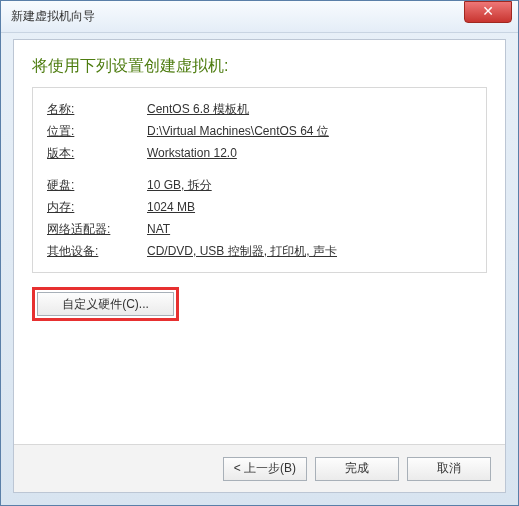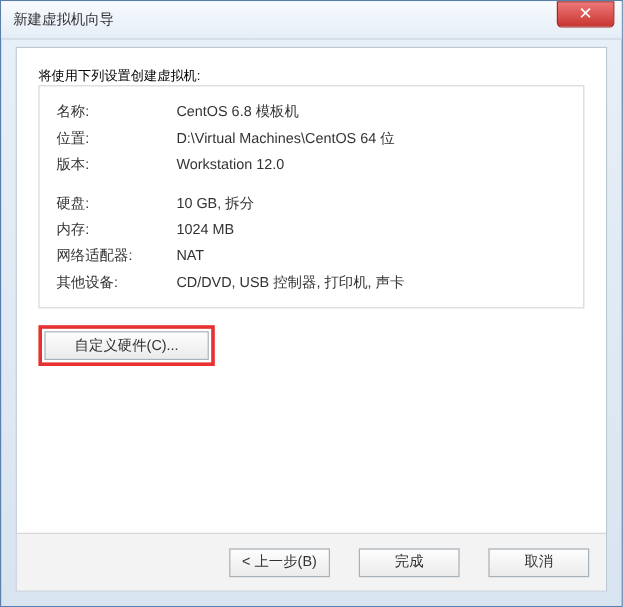--- a/index.html
+++ b/index.html
@@ -46,29 +46,29 @@
       background: #fff;
       border: 1px solid #bcc6d4;
     }
     .header {
       padding: 10px 18px 14px 18px;
       border-bottom: 1px solid #d8d8d8;
     }
     .header h1 { font-size: 13px; font-weight: bold; color: #000; }
     .header p { font-size: 12px; color: #333; margin-top: 4px; padding-left: 20px; }
     .body { padding: 16px 18px; }
-    .body-intro { font-size: 11px; color: #000000; }
+    .body-intro { font-size: 16px; color: #4d7c0f; margin-bottom: 10px; }
     .settings-box {
       border: 1px solid #d8d8d8;
       background: #fff;
       padding: 10px 14px;
       font-size: 12px;
       color: #333;
     }
-    .row { display: flex; line-height: 22px; }
+    .row { display: flex; line-height: 22px; text-decoration: underline; }
     .row-label { width: 100px; flex-shrink: 0; }
     .row-value { flex: 1; }
     .gap { height: 10px; }
     .custom-btn-wrap { margin-top: 14px; }
     .custom-btn {
       border: 3px solid #e73030;
       padding: 2px;
       display: inline-block;
     }
     .custom-btn button {
@@ -85,21 +85,21 @@
       position: absolute;
       bottom: 0;
       left: 0;
       right: 0;
       height: 48px;
       border-top: 1px solid #d8d8d8;
       background: #f3f3f3;
       display: flex;
       justify-content: flex-end;
       align-items: center;
-      gap: 24px;
+      gap: 8px;
       padding: 0 14px;
     }
     .footer button {
       min-width: 84px;
       height: 24px;
       background: linear-gradient(to bottom, #fdfdfd, #ebebeb);
       border: 1px solid #a8b0b8;
       font-size: 12px;
       font-family: inherit;
       color: #333;

